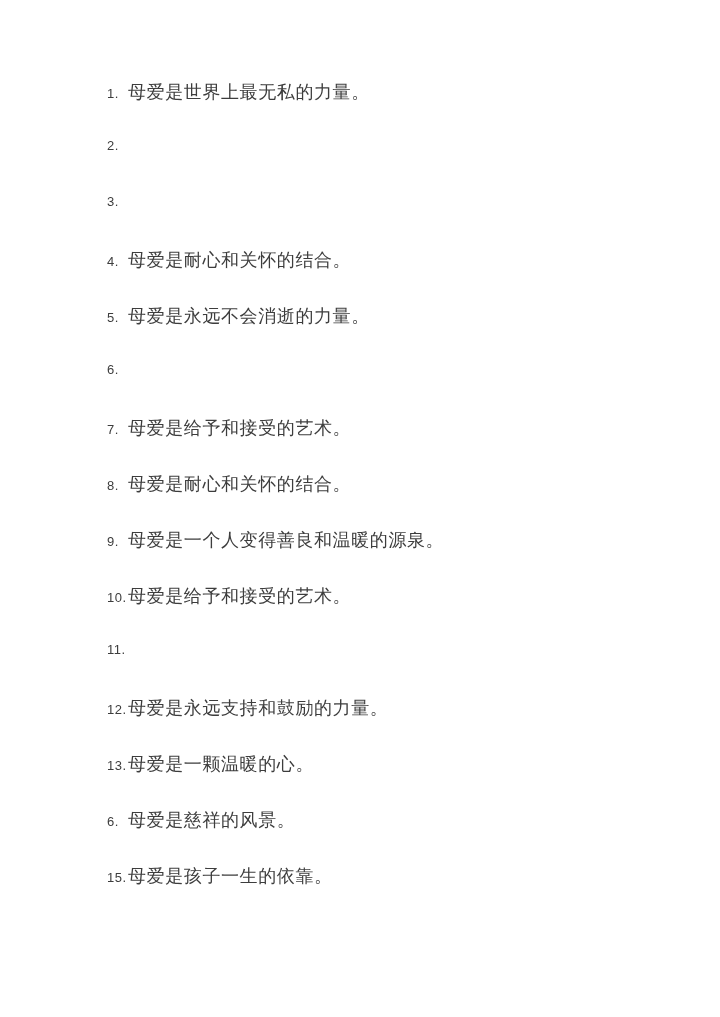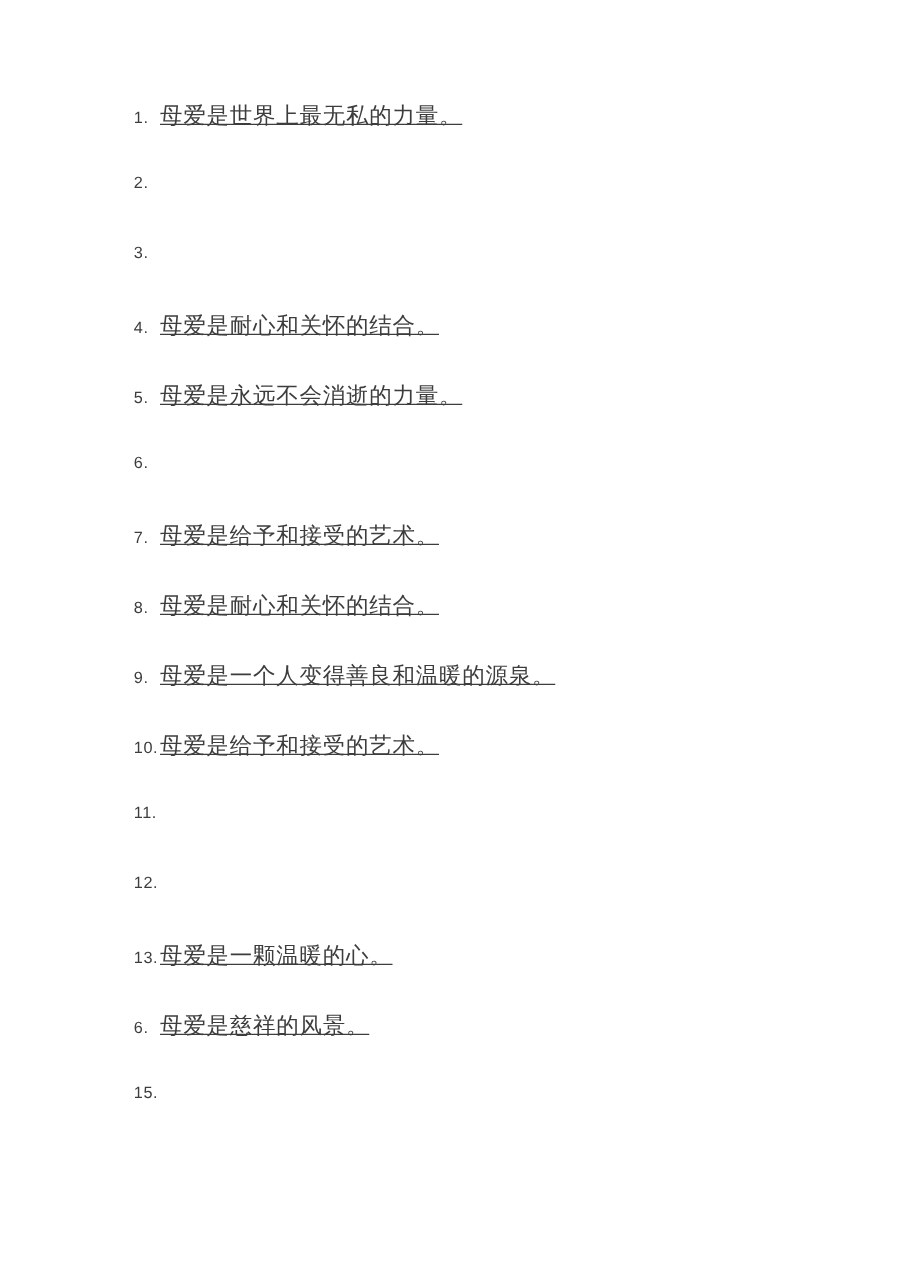--- a/index.html
+++ b/index.html
@@ -36,21 +36,20 @@
     font-family: "Liberation Sans", "DejaVu Sans", sans-serif;
     font-size: 13px;
     color: #3d3d3d;
     letter-spacing: 0.5px;
   }
   .txt {
     font-size: 18px;
     line-height: 20px;
     color: #3d3d3d;
     letter-spacing: 0.6px;
-    text-decoration: underline;
   }
 </style>
 </head>
 <body>
 
 <div class="page">
   <ol class="quote-list" id="quote-list">
   <li class="quote-item">
     <span class="num">1.</span>
     <span class="txt">母爱是世界上最无私的力量。</span>
@@ -97,29 +96,31 @@
     <span class="num">10.</span>
     <span class="txt">母爱是给予和接受的艺术。</span>
   </li>
 
   <li class="quote-item">
     <span class="num">11.</span>
   </li>
 
   <li class="quote-item">
     <span class="num">12.</span>
+    <span class="txt">母爱是永远支持和鼓励的力量。</span>
   </li>
 
   <li class="quote-item">
     <span class="num">13.</span>
     <span class="txt">母爱是一颗温暖的心。</span>
   </li>
 
   <li class="quote-item">
     <span class="num">6.</span>
     <span class="txt">母爱是慈祥的风景。</span>
   </li>
 
   <li class="quote-item">
     <span class="num">15.</span>
+    <span class="txt">母爱是孩子一生的依靠。</span>
   </li>
 </ol>
 </div>
 
 </body></html>

